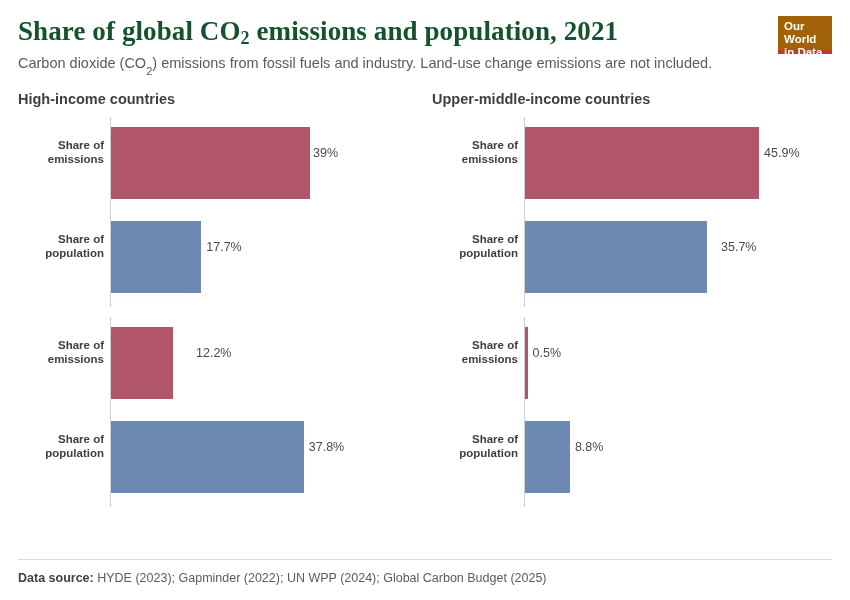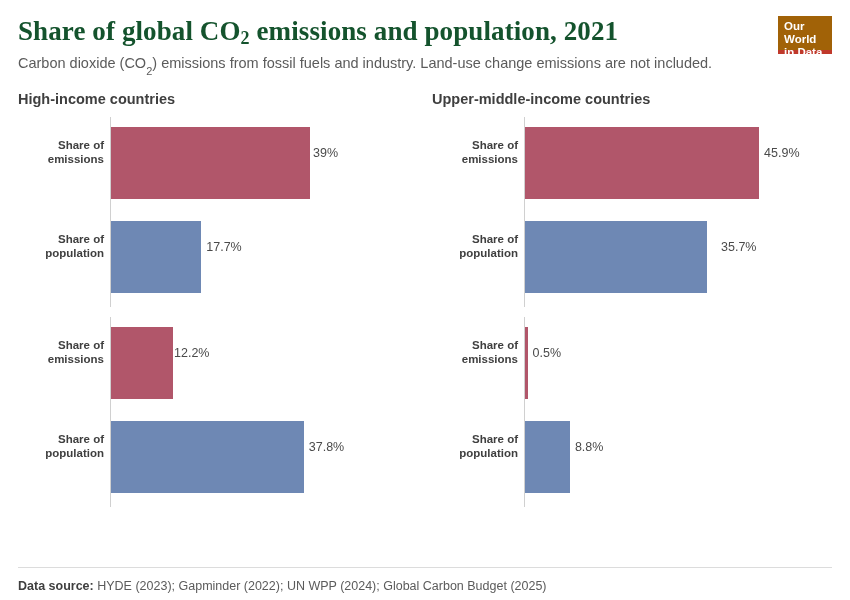--- a/index.html
+++ b/index.html
@@ -133,21 +133,21 @@
     font-size: 12.5px;
     color: #4a4a4a;
     white-space: nowrap;
     padding-left: 5px;
   }
   
   .footer {
     position: absolute;
     left: 18px;
     right: 18px;
-    bottom: 4px;
+    bottom: 12px;
     border-top: 1px solid #dcdcdc;
     padding-top: 9px;
     font-size: 12.5px;
     color: #5b5b5b;
     line-height: 1.55;
   }
   .footer b { color: #3f3f3f; }
   .footer .link { color: #5b5b5b; }
 </style>
 </head>
@@ -211,21 +211,21 @@
       </div>
       <div class="panel">
         <div class="plot">
           <div class="axis" style="left: 92px;"></div>
           <div class="row emissions">
             <div class="row-label" style="left: 0px;">
               <div>Share of</div>
               <div>emissions</div>
             </div>
             <div class="bar emissions" style="left: 93px; width: 62.22px;"></div>
-            <div class="bar-value" style="left: 145px; padding-left: 11px;">12.2%</div>
+            <div class="bar-value" style="left: 167px; padding-left: 11px;">12.2%</div>
           </div>
           <div class="row population">
             <div class="row-label" style="left: 0px;">
               <div>Share of</div>
               <div>population</div>
             </div>
             <div class="bar population" style="left: 93px; width: 192.78px;"></div>
             <div class="bar-value" style="left: 285.78px;">37.8%</div>
           </div>
         </div>

